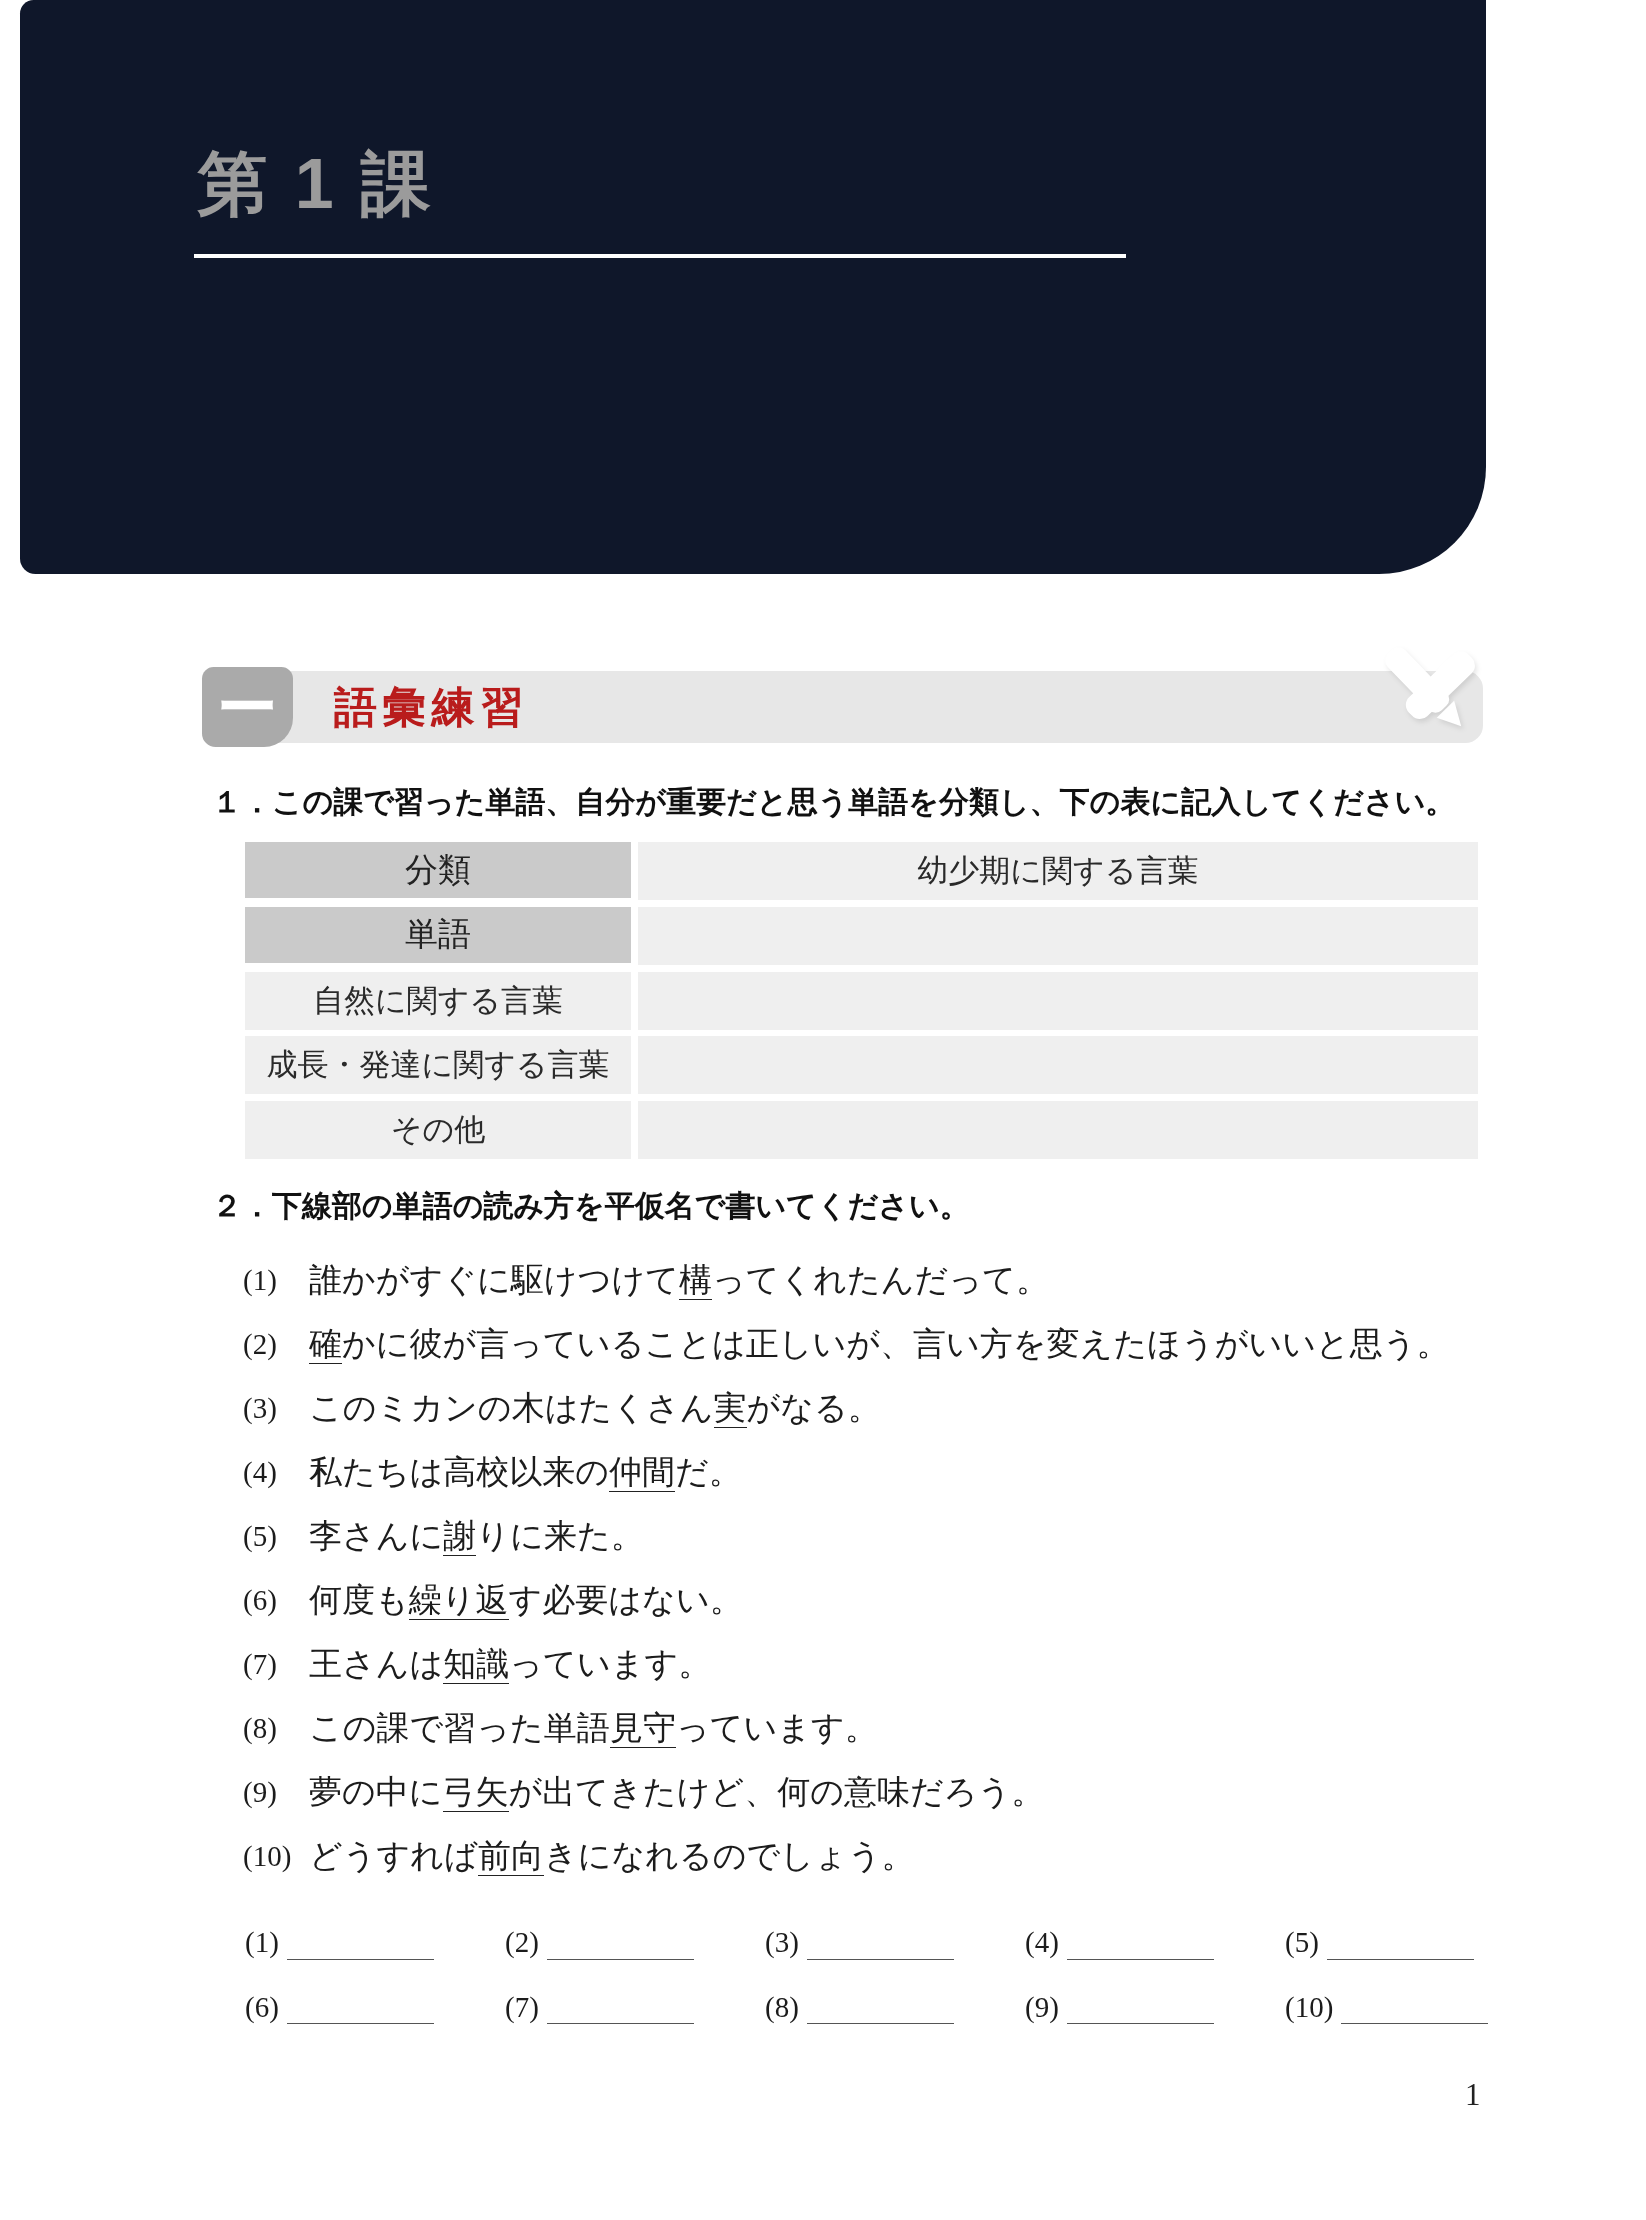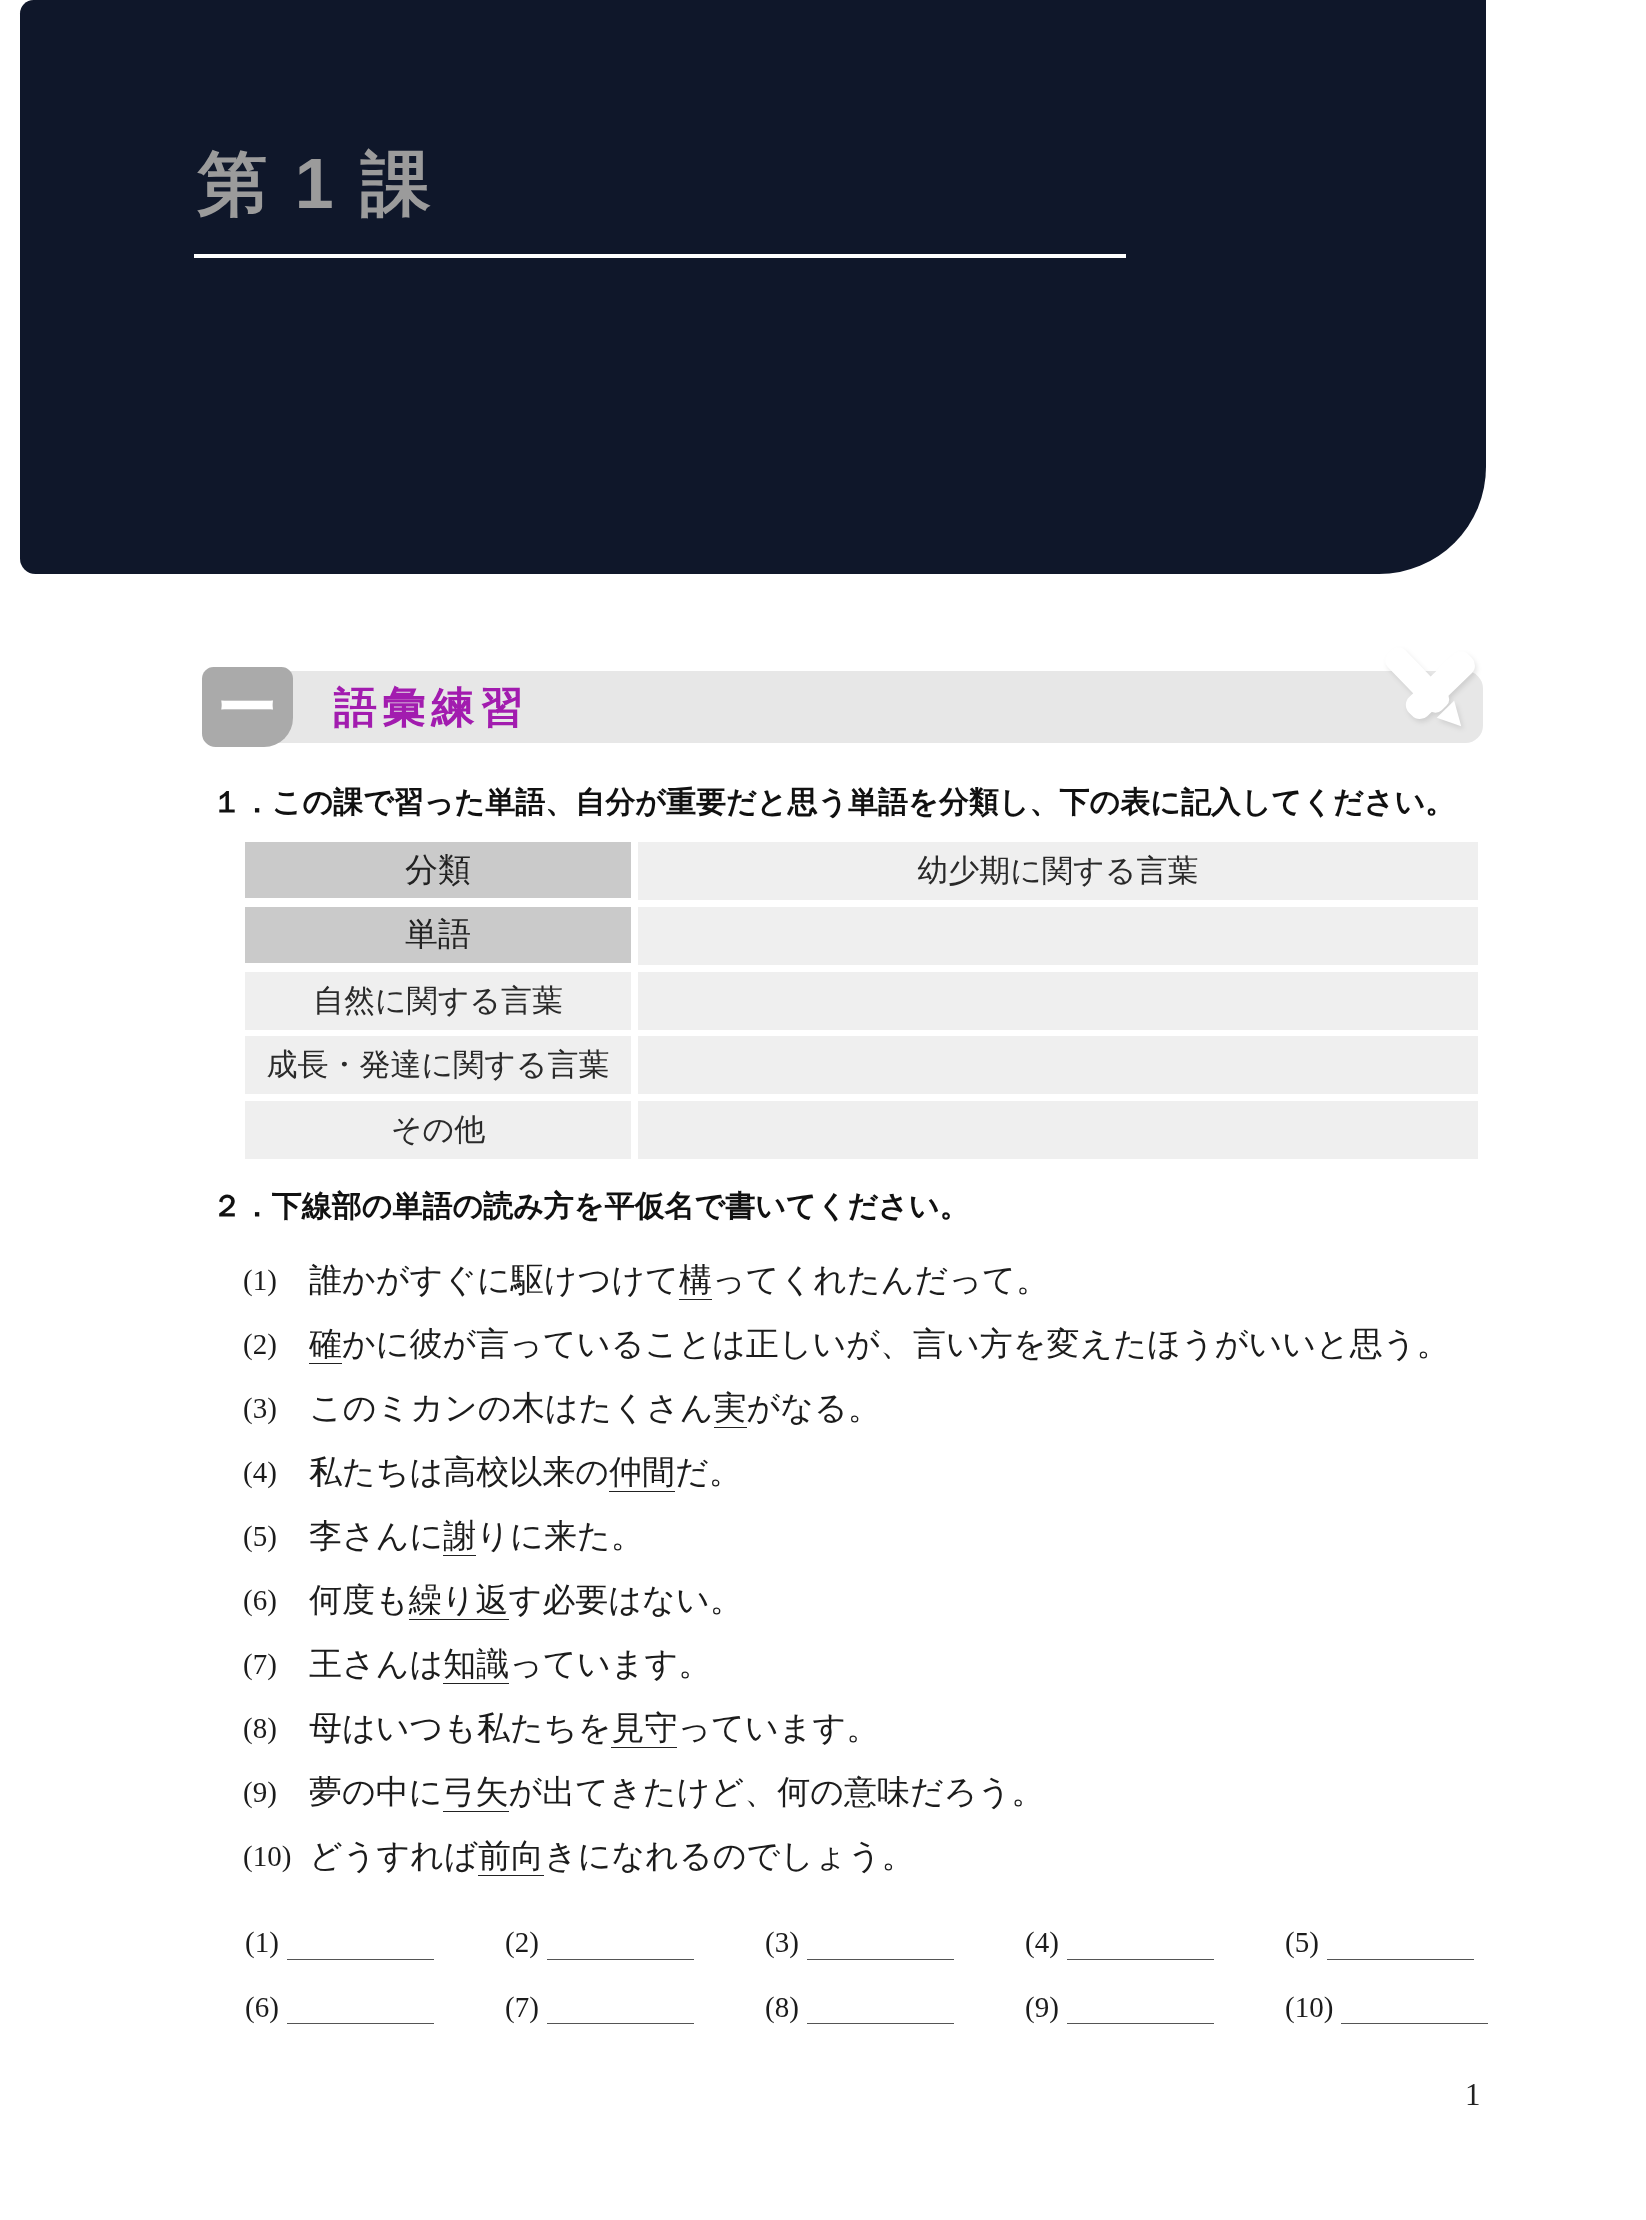--- a/index.html
+++ b/index.html
@@ -69,21 +69,21 @@
     font-weight: bold;
     -webkit-text-stroke: 2.9px #ffffff;
     line-height: 1;
   }
   .section-title {
     position: absolute;
     left: 132px; top: 0;
     line-height: 72px;
     font-size: 43px;
     font-weight: bold;
-    color: #a21caf;
+    color: #b91c1c;
     letter-spacing: 5.8px;
     white-space: nowrap;
   }
   .section-icon {
     position: absolute;
     left: 1171px; top: -35px;
     width: 116px; height: 118px;
     filter: drop-shadow(2.9px 3.9px 2.9px rgba(0,0,0,0.10));
   }
 
@@ -261,21 +261,21 @@
     <li>
       <span class="item-num">(6)</span>
       <span><span>何度も</span><span class="u">繰り返</span><span>す必要はない。</span></span>
     </li>
     <li>
       <span class="item-num">(7)</span>
       <span><span>王さんは</span><span class="u">知識</span><span>っています。</span></span>
     </li>
     <li>
       <span class="item-num">(8)</span>
-      <span><span>母はいつも私たちを</span><span class="u">見守</span><span>っています。</span></span>
+      <span><span>この課で習った単語</span><span class="u">見守</span><span>っています。</span></span>
     </li>
     <li>
       <span class="item-num">(9)</span>
       <span><span>夢の中に</span><span class="u">弓矢</span><span>が出てきたけど、何の意味だろう。</span></span>
     </li>
     <li>
       <span class="item-num">(10)</span>
       <span><span>どうすれば</span><span class="u">前向</span><span>きになれるのでしょう。</span></span>
     </li>
   </ul>

